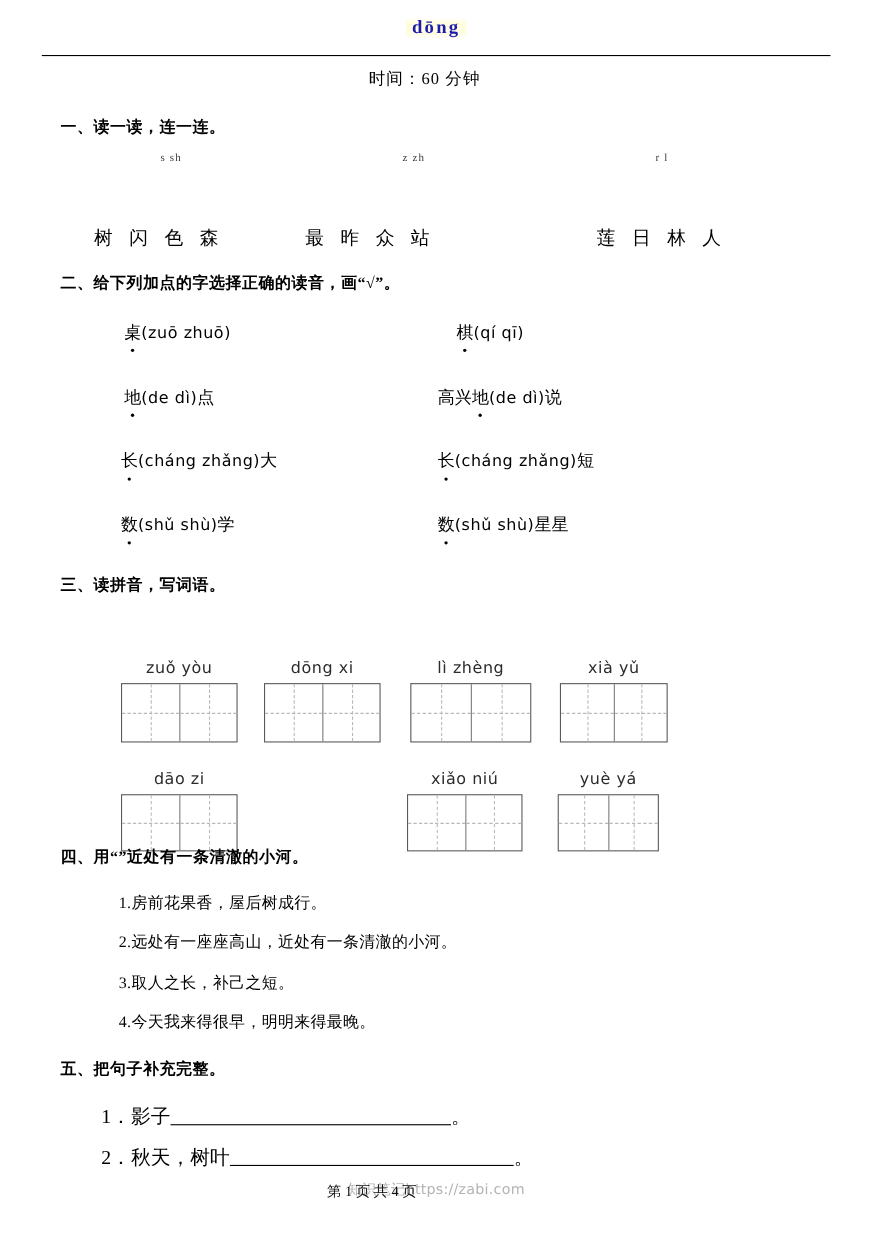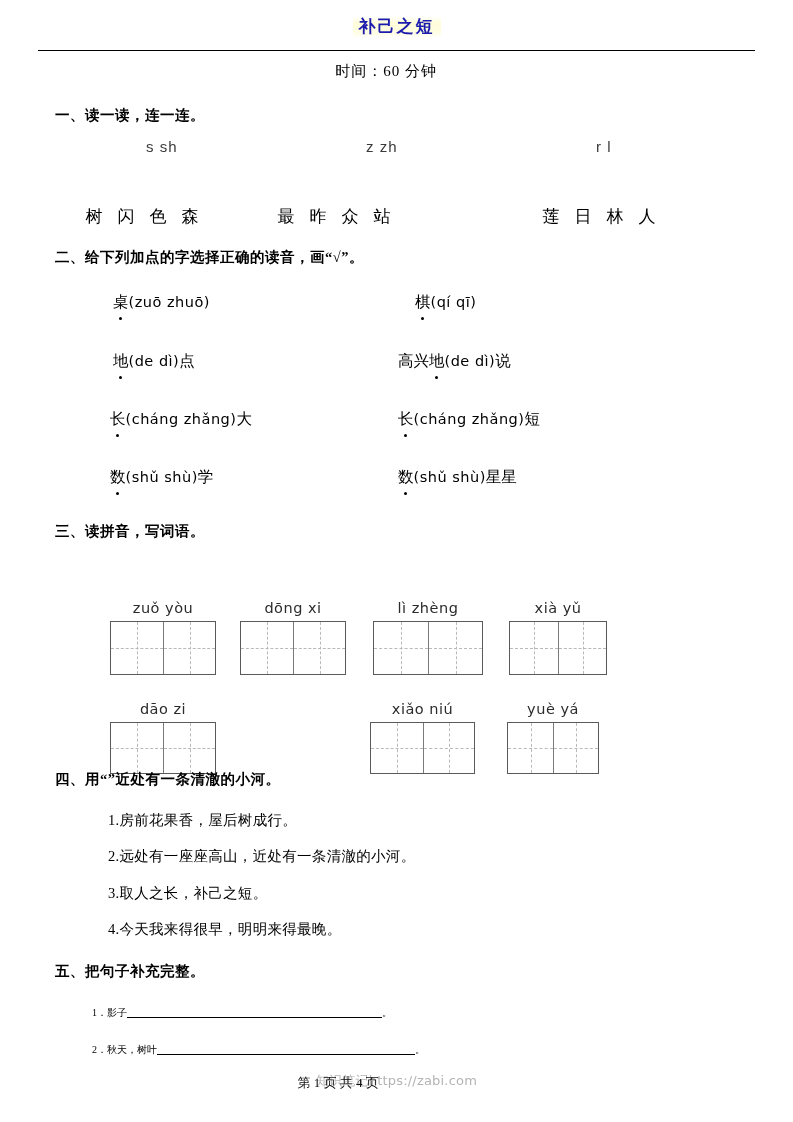--- a/index.html
+++ b/index.html
@@ -65,22 +65,22 @@
     font-weight: 600;
     letter-spacing: 0.5px;
     white-space: nowrap;
   }
 
   
   #sec1-head { left: 55px; top: 106px; }
   .pin-group {
     position: absolute;
     top: 138px;
-    font-family: Liberation Sans, sans-serif;
-    font-size: 15px;
+    font-family: Liberation Serif, serif;
+    font-size: 10px;
     letter-spacing: 1px;
     white-space: nowrap;
     color: #3a3a3a;
   }
   #pin-g1 { left: 146px; }
   #pin-g2 { left: 366px; }
   #pin-g3 { left: 596px; }
 
   .char-group {
     position: absolute;
@@ -187,21 +187,21 @@
     white-space: nowrap;
     font-family: "Liberation Serif", "DejaVu Serif", serif;
     letter-spacing: 0.3px;
   }
 
   
   #sec5-head { left: 55px; top: 962px; }
   .q5line {
     position: absolute;
     left: 92px;
-    font-size: 10px;
+    font-size: 18px;
     white-space: nowrap;
     font-family: "Liberation Serif", "DejaVu Serif", serif;
   }
   .q5line .blank {
     display: inline-block;
     border-bottom: 1px solid #000;
     height: 14px;
     vertical-align: -2px;
   }
 
@@ -229,21 +229,21 @@
     z-index: 2;
     letter-spacing: 0.2px;
   }
 </style>
 </head>
 <body>
 
 <div class="page">
 
   <div class="title-wrap">
-    <span class="doc-title">补己之短</span>
+    <span class="doc-title">dōng</span>
   </div>
   <div class="head-rule"></div>
   <div class="time-line">时间：60 分钟</div>
 
   <div class="sec-head" id="sec1-head">一、读一读，连一连。</div>
   <div class="pin-group" id="pin-g1">s  sh</div>
   <div class="pin-group" id="pin-g2">z  zh</div>
   <div class="pin-group" id="pin-g3">r  l</div>
 
   <div class="char-group" id="char-g1">

